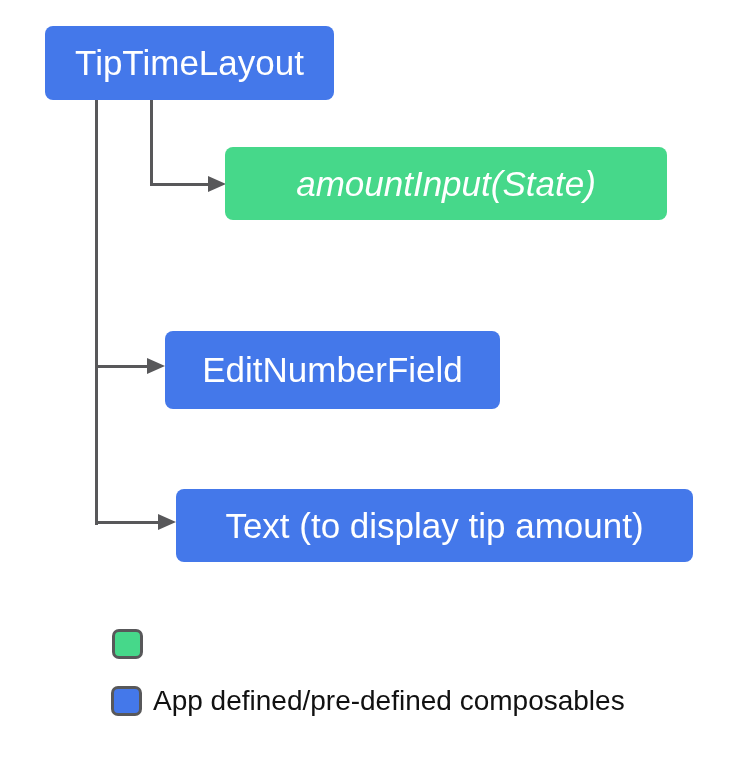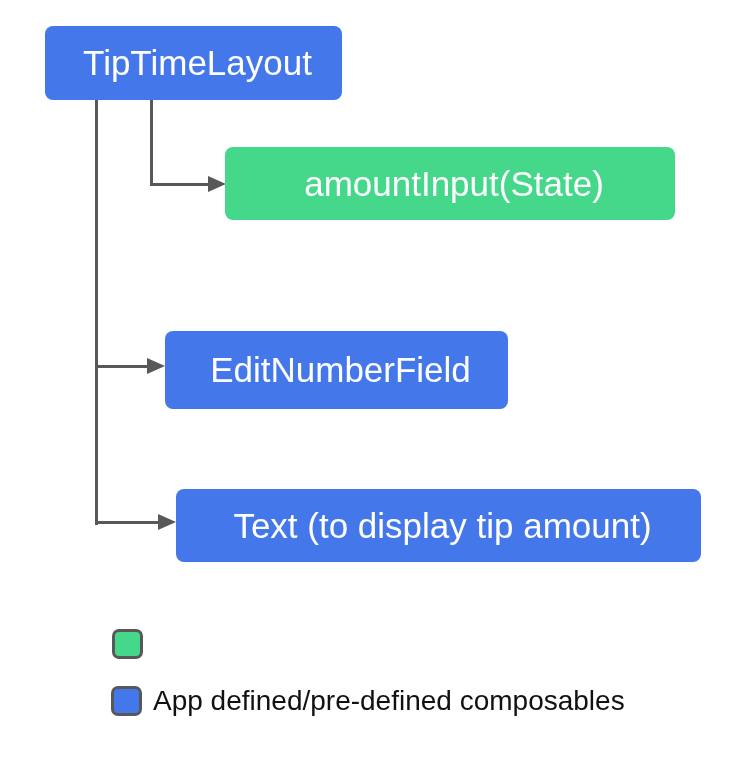--- a/index.html
+++ b/index.html
@@ -13,21 +13,20 @@
   }
   .node {
     position: absolute;
     display: flex;
     align-items: center;
     justify-content: center;
     color: #ffffff;
     font-size: 35px;
     border-radius: 8px;
     white-space: nowrap;
-    padding-left: 8px;
   }
   .node-blue  { background: #4478EA; }
   .node-green { background: #46D88A; }
   .line {
     position: absolute;
     background: #58585A;
   }
   .arrowhead {
     position: absolute;
     width: 0;
@@ -74,21 +73,21 @@
   <div class="line" style="left:95px; top:365px; width:54px; height:3px;"></div>
   <div class="arrowhead" style="left:147px; top:358px;"></div>
 
   <div class="line" style="left:95px; top:521px; width:63px; height:3px;"></div>
   <div class="arrowhead" style="left:158px; top:514px;"></div>
 
   <div class="node node-blue" style="left:45px; top:26px; width:289px; height:74px;">
     <span>TipTimeLayout</span>
   </div>
 
-  <div class="node node-green" style="left:225px; top:147px; width:442px; height:73px;">
+  <div class="node node-green" style="left:225px; top:147px; width:442px; height:73px;font-style:italic;">
     <span>amountInput(State)</span>
   </div>
 
   <div class="node node-blue" style="left:165px; top:331px; width:335px; height:78px;">
     <span>EditNumberField</span>
   </div>
 
   <div class="node node-blue" style="left:176px; top:489px; width:517px; height:73px;">
     <span>Text (to display tip amount)</span>
   </div>

